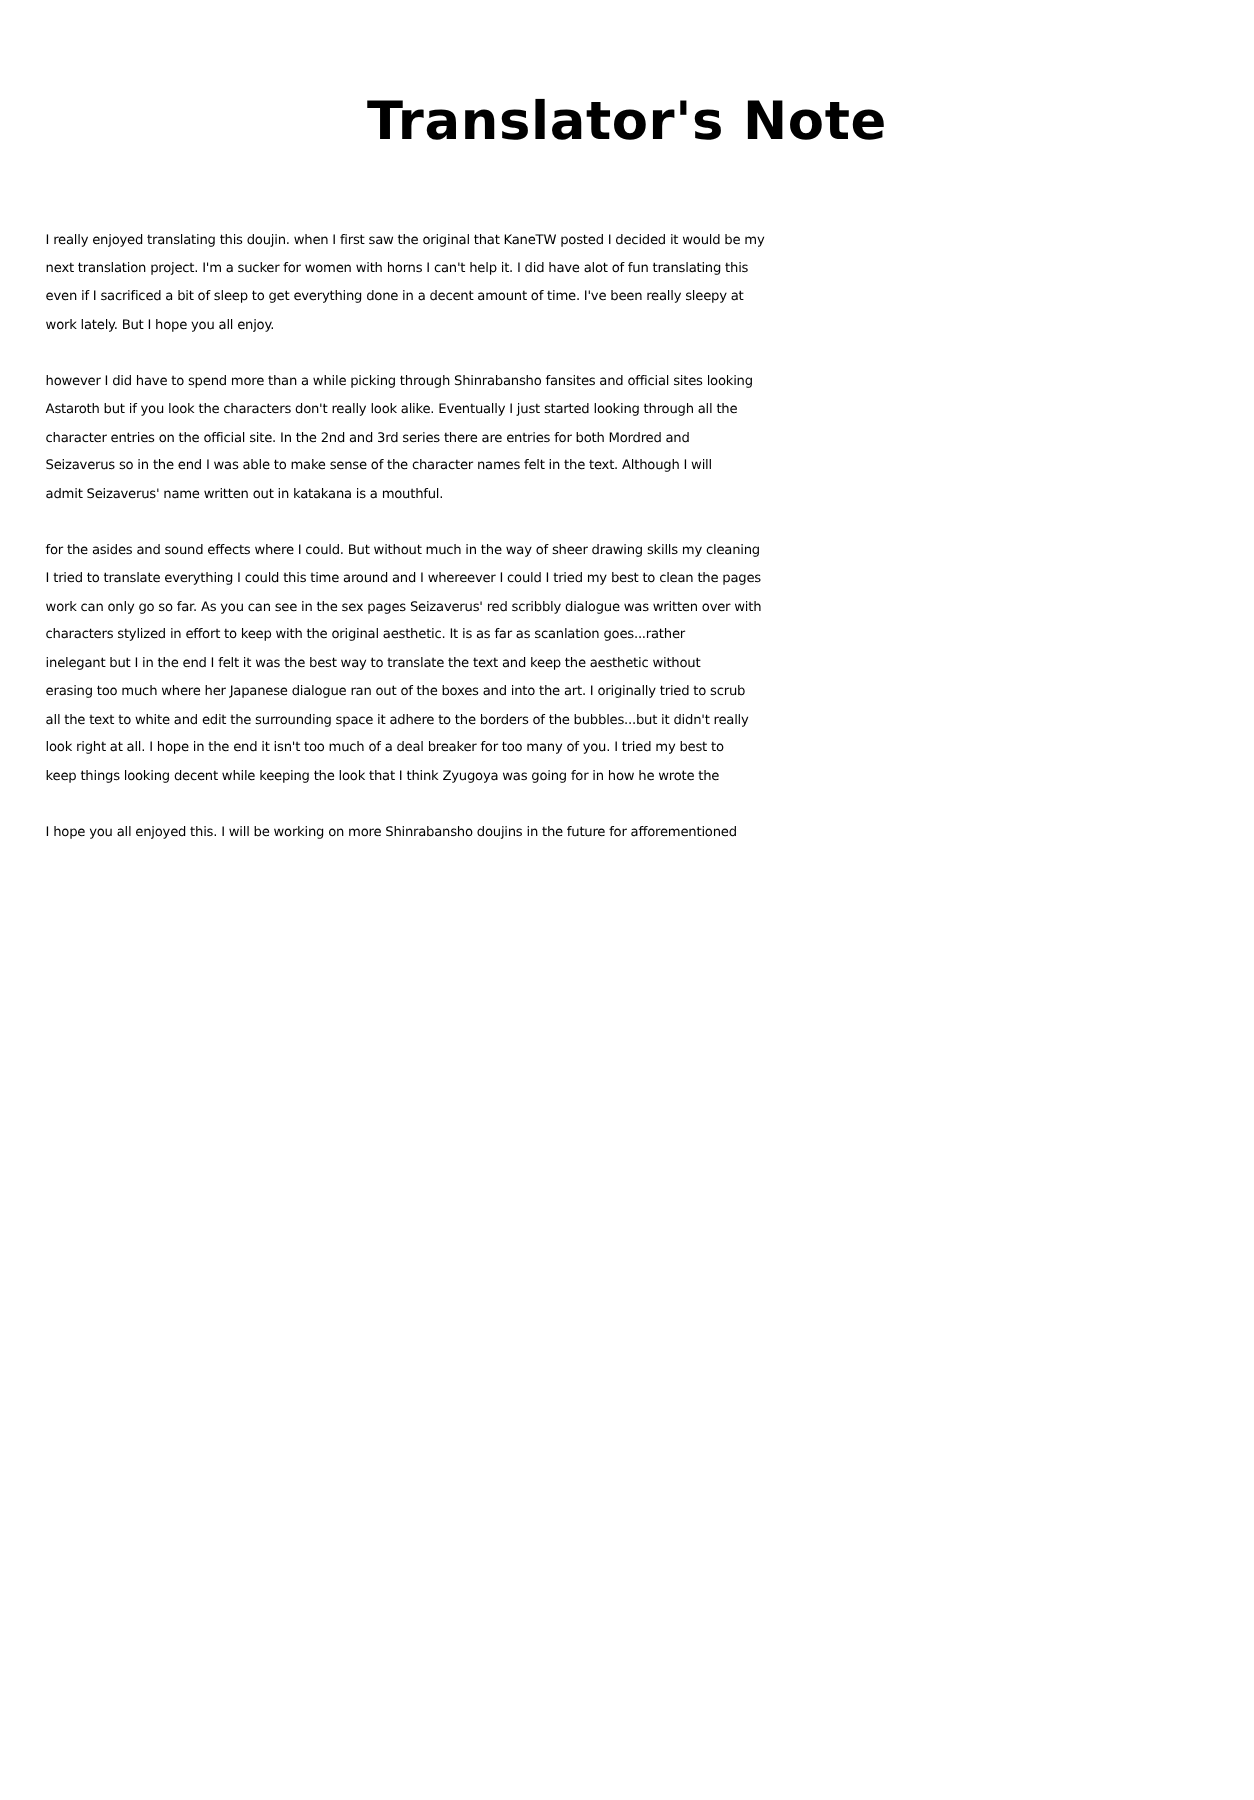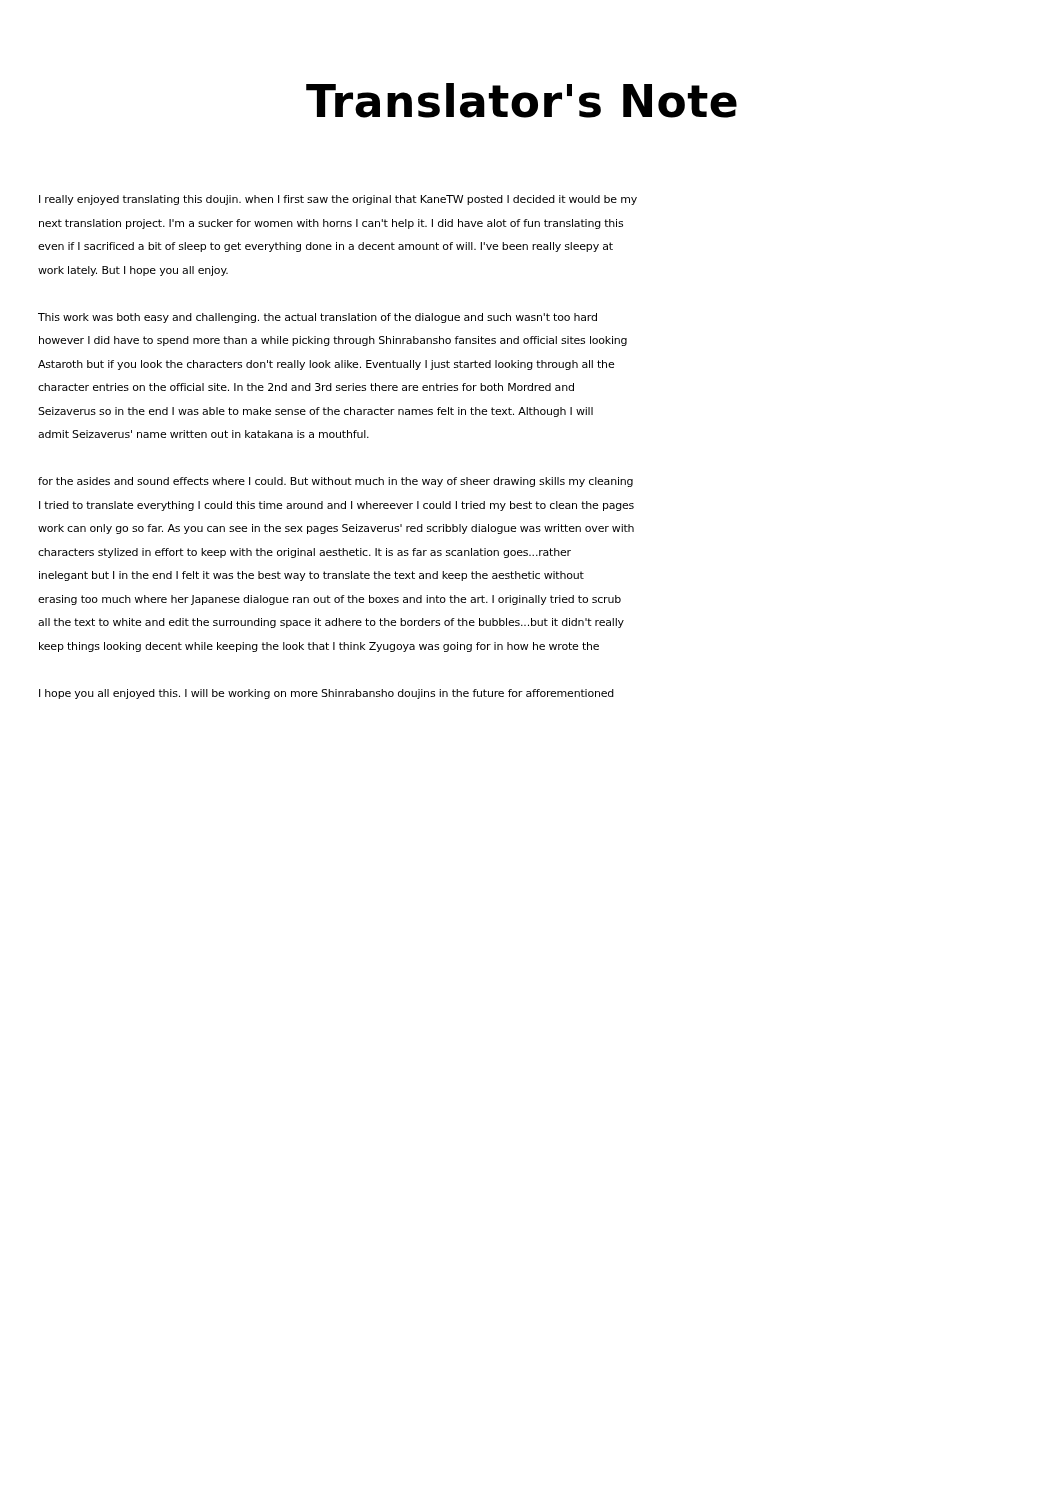--- a/index.html
+++ b/index.html
@@ -42,41 +42,41 @@
 
 <div class="page">
 
   <h1 class="title">Translator's Note</h1>
 
   <div class="note-body">
 
     <div class="paragraph">
       <div class="text-line">I really enjoyed translating this doujin. when I first saw the original that KaneTW posted I decided it would be my</div>
       <div class="text-line">next translation project. I'm a sucker for women with horns I can't help it. I did have alot of fun translating this</div>
-      <div class="text-line">even if I sacrificed a bit of sleep to get everything done in a decent amount of will. I've been really sleepy at</div>
+      <div class="text-line">even if I sacrificed a bit of sleep to get everything done in a decent amount of time. I've been really sleepy at</div>
       <div class="text-line">work lately. But I hope you all enjoy.</div>
     </div>
 
     <div class="paragraph">
-      <div class="text-line">This work was both easy and challenging. the actual translation of the dialogue and such wasn't too hard</div>
       <div class="text-line">however I did have to spend more than a while picking through Shinrabansho fansites and official sites looking</div>
       <div class="text-line">Astaroth but if you look the characters don't really look alike. Eventually I just started looking through all the</div>
       <div class="text-line">character entries on the official site. In the 2nd and 3rd series there are entries for both Mordred and</div>
       <div class="text-line">Seizaverus so in the end I was able to make sense of the character names felt in the text. Although I will</div>
       <div class="text-line">admit Seizaverus' name written out in katakana is a mouthful.</div>
     </div>
 
     <div class="paragraph">
       <div class="text-line">for the asides and sound effects where I could. But without much in the way of sheer drawing skills my cleaning</div>
       <div class="text-line">I tried to translate everything I could this time around and I whereever I could I tried my best to clean the pages</div>
       <div class="text-line">work can only go so far. As you can see in the sex pages Seizaverus' red scribbly dialogue was written over with</div>
       <div class="text-line">characters stylized in effort to keep with the original aesthetic. It is as far as scanlation goes...rather</div>
       <div class="text-line">inelegant but I in the end I felt it was the best way to translate the text and keep the aesthetic without</div>
       <div class="text-line">erasing too much where her Japanese dialogue ran out of the boxes and into the art. I originally tried to scrub</div>
       <div class="text-line">all the text to white and edit the surrounding space it adhere to the borders of the bubbles...but it didn't really</div>
+      <div class="text-line">look right at all. I hope in the end it isn't too much of a deal breaker for too many of you. I tried my best to</div>
       <div class="text-line">keep things looking decent while keeping the look that I think Zyugoya was going for in how he wrote the</div>
     </div>
 
     <div class="paragraph">
       <div class="text-line">I hope you all enjoyed this. I will be working on more Shinrabansho doujins in the future for afforementioned</div>
     </div>
 
   </div>
 </div>
 

